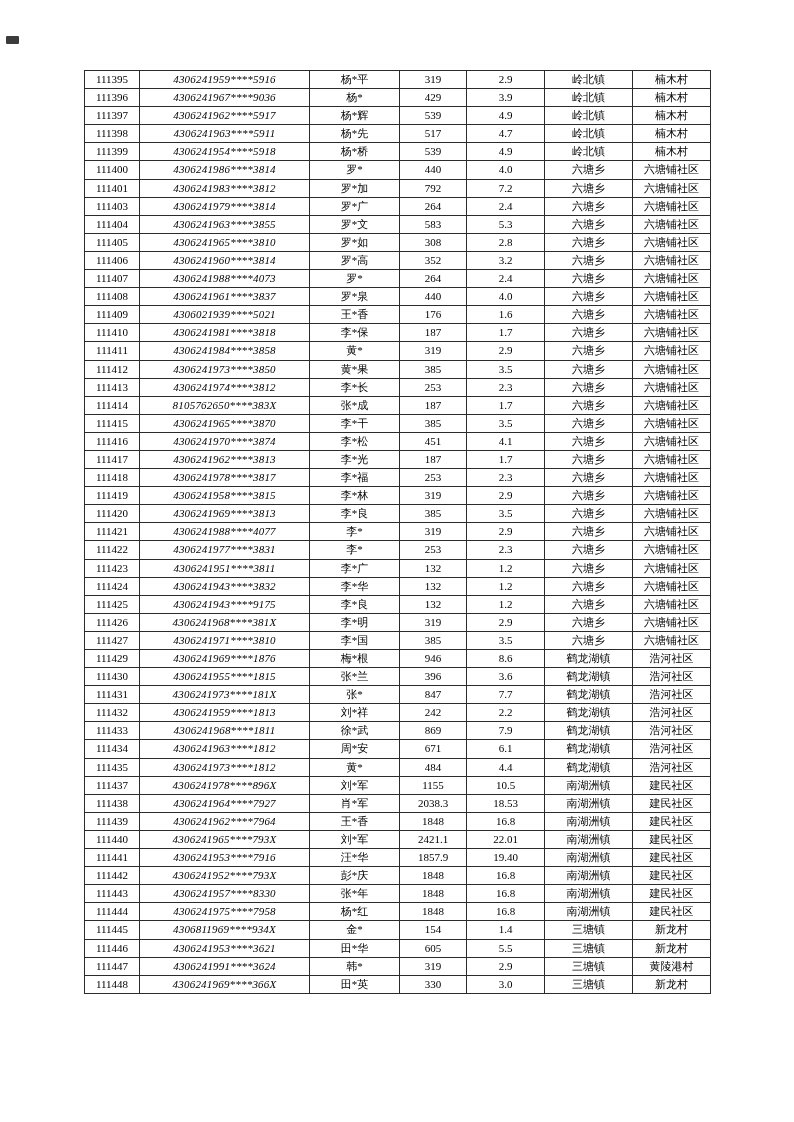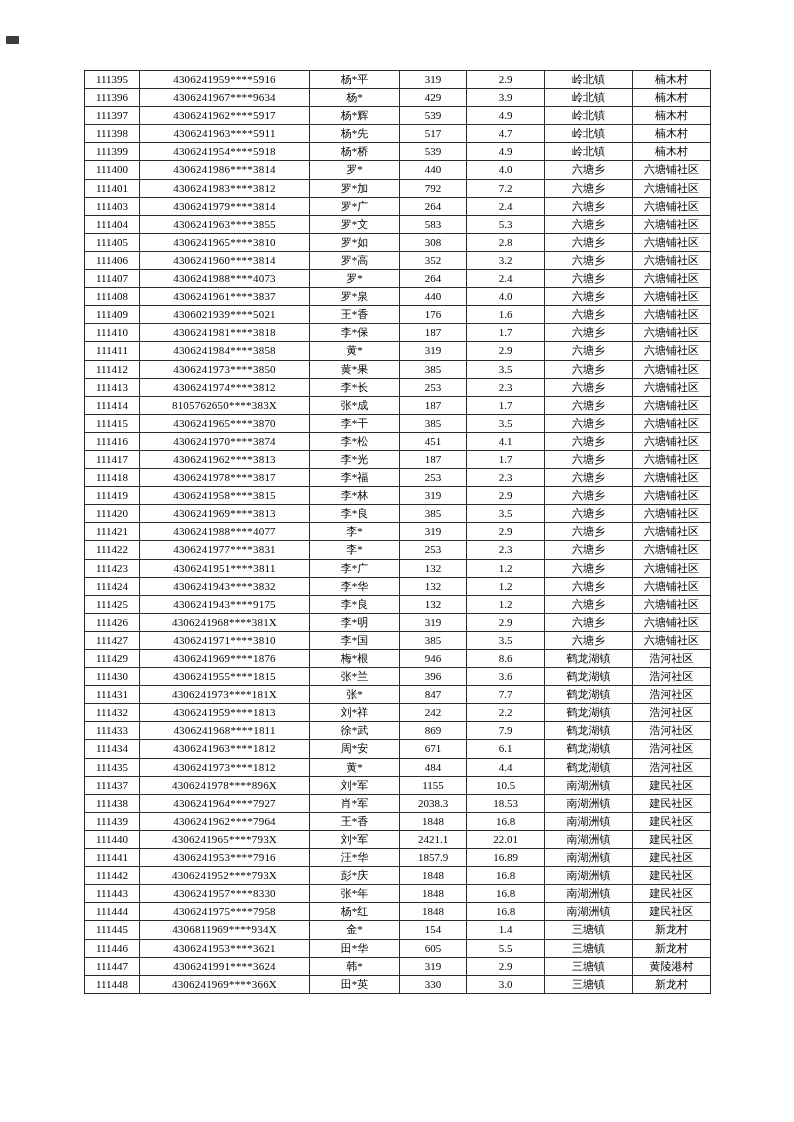--- a/index.html
+++ b/index.html
@@ -38,21 +38,21 @@
     height: 17.1px;
     line-height: 17.1px;
     font-size: 11px;
     color: #000000;
     text-align: center;
     vertical-align: middle;
     padding: 0 1px;
     white-space: nowrap;
     overflow: hidden;
   }
-  table.records td.col-id { letter-spacing: 0.2px; }
+  table.records td.col-id { letter-spacing: 0.2px; font-style: italic; }
 </style>
 </head>
 <body>
 
 <div class="page">
   <div class="corner-mark"></div>
   <table class="records">
     <colgroup>
       <col style="width:55px">
       <col style="width:170px">
@@ -67,21 +67,21 @@
           <td class="col-0">111395</td>
           <td class="col-id">4306241959****5916</td>
           <td class="col-2">杨*平</td>
           <td class="col-3">319</td>
           <td class="col-4">2.9</td>
           <td class="col-5">岭北镇</td>
           <td class="col-6">楠木村</td>
         </tr>
         <tr>
           <td class="col-0">111396</td>
-          <td class="col-id">4306241967****9634</td>
+          <td class="col-id">4306241967****9036</td>
           <td class="col-2">杨*</td>
           <td class="col-3">429</td>
           <td class="col-4">3.9</td>
           <td class="col-5">岭北镇</td>
           <td class="col-6">楠木村</td>
         </tr>
         <tr>
           <td class="col-0">111397</td>
           <td class="col-id">4306241962****5917</td>
           <td class="col-2">杨*辉</td>
@@ -448,21 +448,21 @@
           <td class="col-3">2421.1</td>
           <td class="col-4">22.01</td>
           <td class="col-5">南湖洲镇</td>
           <td class="col-6">建民社区</td>
         </tr>
         <tr>
           <td class="col-0">111441</td>
           <td class="col-id">4306241953****7916</td>
           <td class="col-2">汪*华</td>
           <td class="col-3">1857.9</td>
-          <td class="col-4">16.89</td>
+          <td class="col-4">19.40</td>
           <td class="col-5">南湖洲镇</td>
           <td class="col-6">建民社区</td>
         </tr>
         <tr>
           <td class="col-0">111442</td>
           <td class="col-id">4306241952****793X</td>
           <td class="col-2">彭*庆</td>
           <td class="col-3">1848</td>
           <td class="col-4">16.8</td>
           <td class="col-5">南湖洲镇</td>

